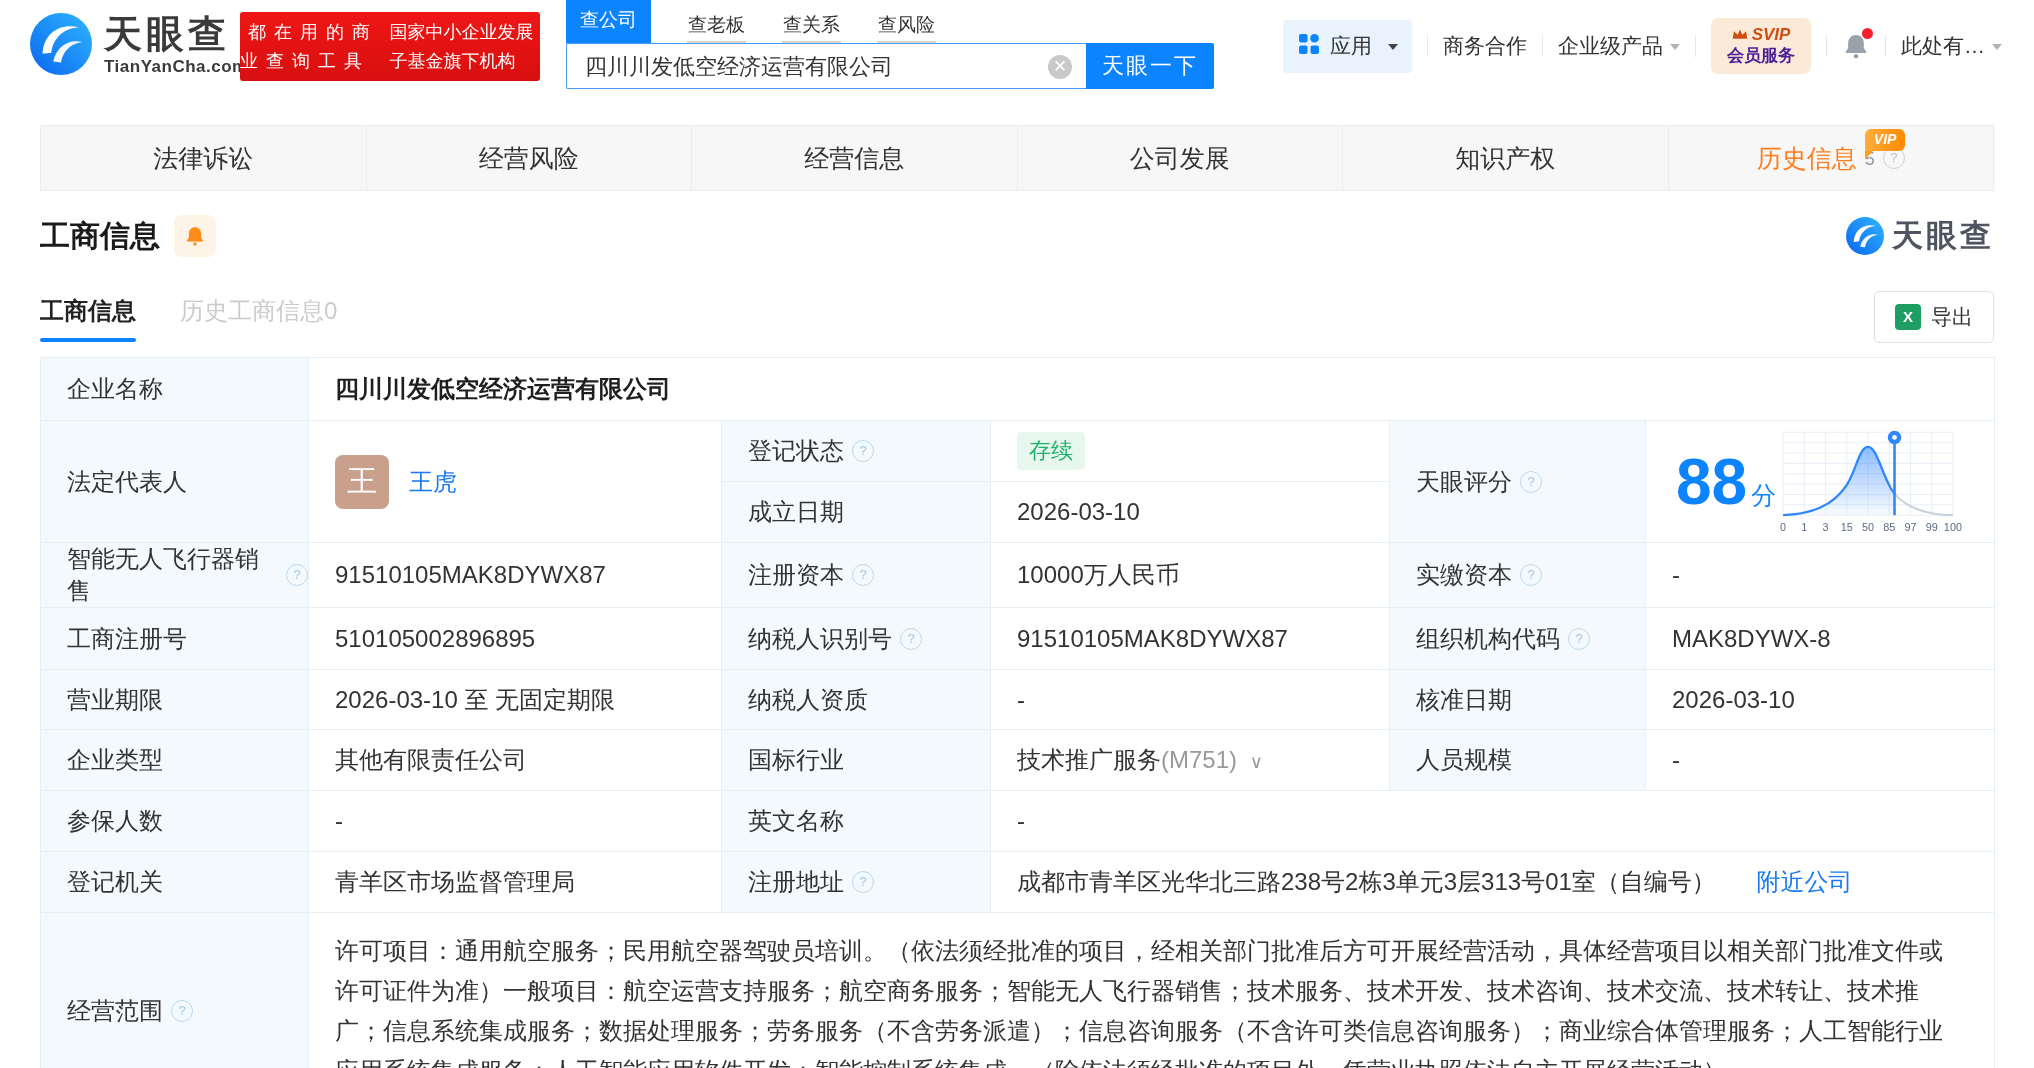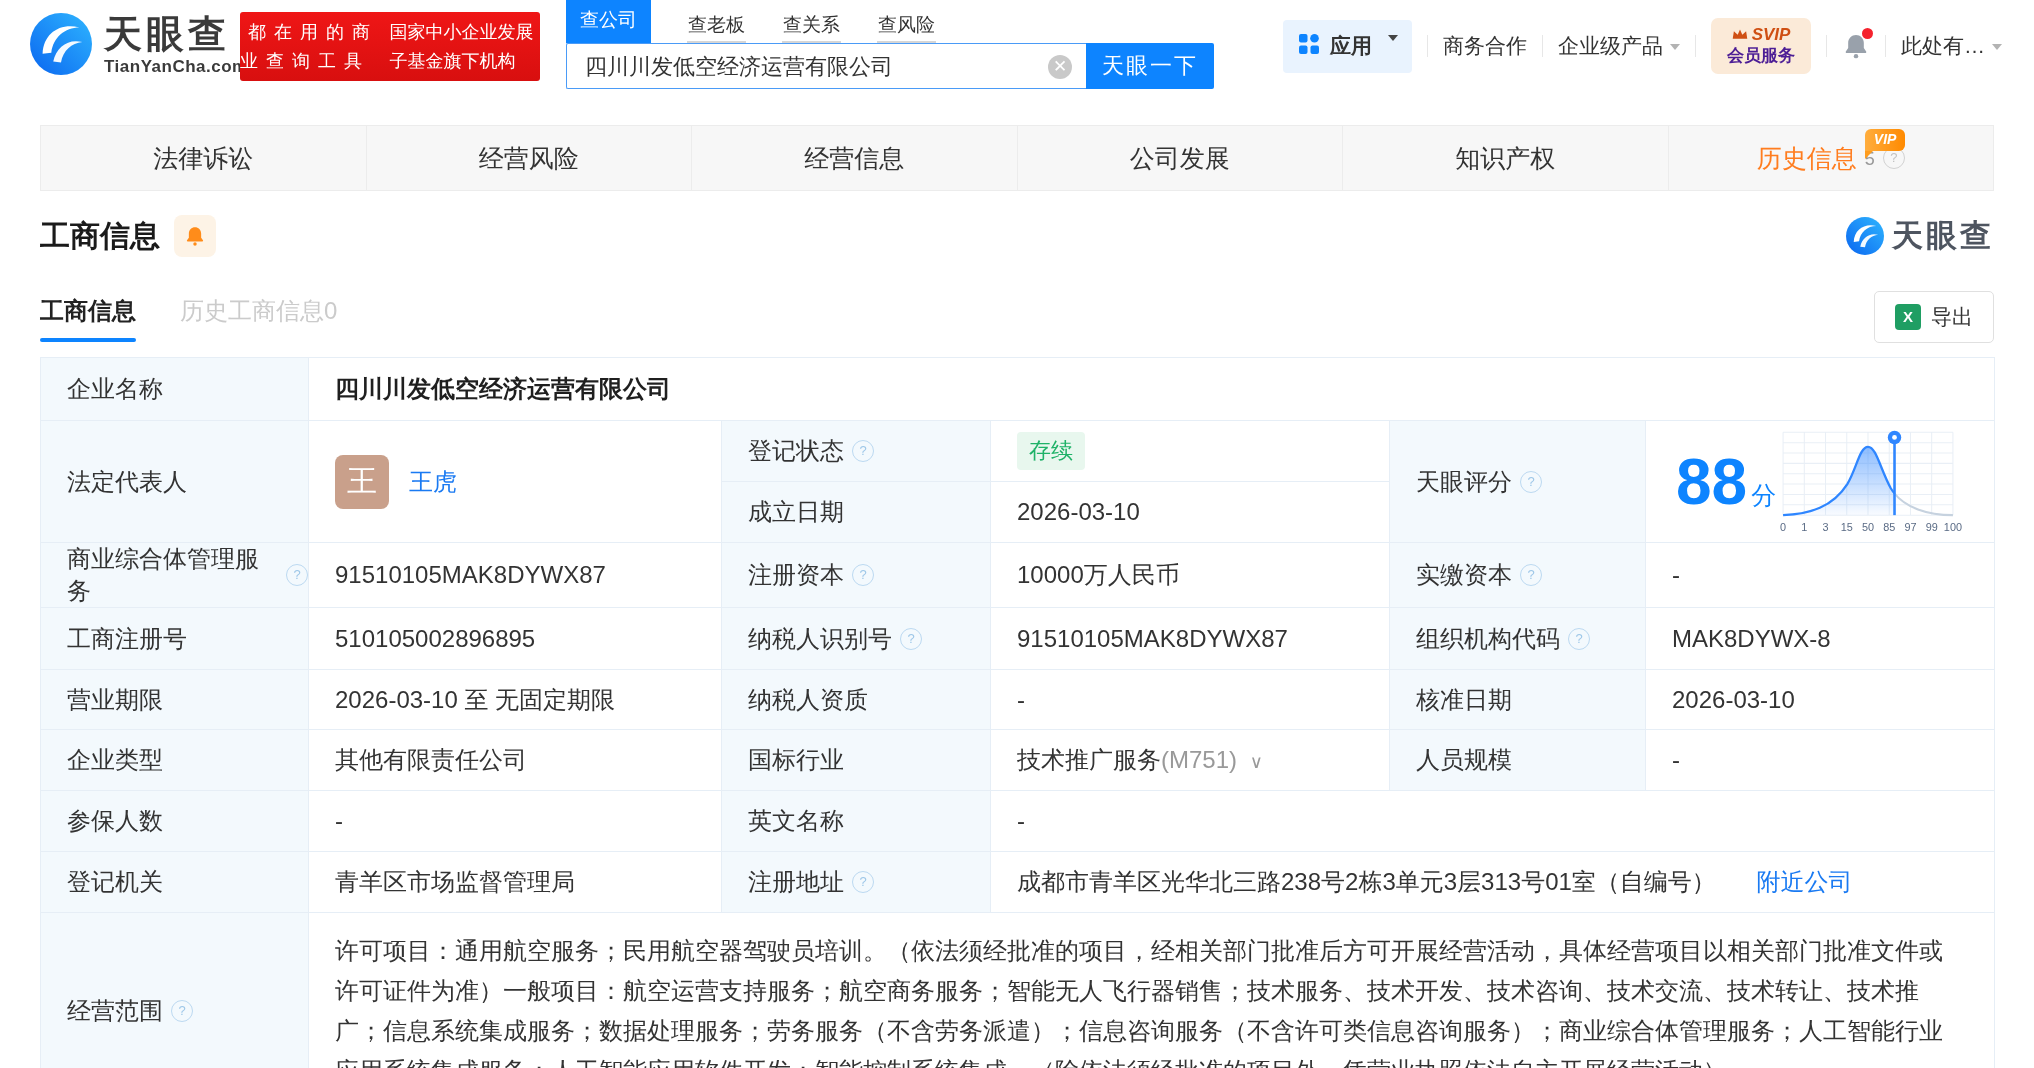--- a/index.html
+++ b/index.html
@@ -25,21 +25,21 @@
   .sinput{border:none;outline:none;width:440px;height:42px;margin:1px 0 0 16px;font-size:22px;color:#333;
     font-family:"Liberation Sans","DejaVu Sans",sans-serif;background:transparent;}
   .clear-ic{position:absolute;right:14px;top:11px;width:24px;height:24px;border-radius:50%;background:#c9c9c9;color:#fff;
     font-size:17px;line-height:24px;text-align:center;cursor:pointer;}
   .sbtn{width:128px;height:46px;background:#0d84ff;color:#fff;border:none;border-radius:0 2px 2px 0;
     font-size:22px;letter-spacing:2px;cursor:pointer;font-family:inherit;}
 
   .hnav{position:absolute;right:32px;top:0;height:92px;display:flex;align-items:center;gap:15px;}
   .hnav-item{font-size:21px;color:#333;cursor:pointer;white-space:nowrap;display:inline-flex;align-items:center;}
   .vdiv{width:1px;height:22px;background:#e7e7e7;}
-  .apps-chip{display:flex;gap:9px;background:#e9f3fe;border-radius:4px;padding:12px 14px;cursor:pointer;font-size:21px;color:#333;font-weight:bold;}
+  .apps-chip{display:flex;align-items:center;gap:9px;background:#e9f3fe;border-radius:4px;padding:12px 14px;cursor:pointer;font-size:21px;color:#333;}
   .caret{display:inline-block;width:0;height:0;border:5px solid transparent;border-top-width:6px;margin-left:7px;transform:translateY(3px);}
   .caret.dark{border-top-color:#444;}
   .caret.gray{border-top-color:#b3b3b3;}
   .svip{width:100px;height:56px;background:#fbead8;border-radius:7px;display:flex;flex-direction:column;align-items:center;justify-content:center;cursor:pointer;}
   .svip-l1{display:flex;align-items:center;gap:4px;font-size:17px;font-weight:bold;font-style:italic;color:#cf4f13;line-height:1.2;}
   .svip-l2{font-size:17px;font-weight:bold;color:#4c1d95;line-height:1.3;}
   .bell-wrap{position:relative;cursor:pointer;display:inline-flex;}
   .bell-wrap .dot{position:absolute;right:-3px;top:-4px;width:11px;height:11px;border-radius:50%;background:#f5222d;}
 
   
@@ -329,21 +329,21 @@
       </td>
     </tr>
     <tr style="height:61px">
       <td class="lbl">成立日期</td>
       <td class="val">2026-03-10</td>
     </tr>
 
     <tr style="height:62px">
       <td class="lbl">
         <span class="lblwrap">
-              <span>商业综合体管理服务</span>
+              <span>智能无人飞行器销售</span>
               <span class="q">?</span>
             </span>
       </td>
       <td class="val">91510105MAK8DYWX87</td>
       <td class="lbl">
         <span class="lblwrap">
               <span>注册资本</span>
               <span class="q">?</span>
             </span>
       </td>

